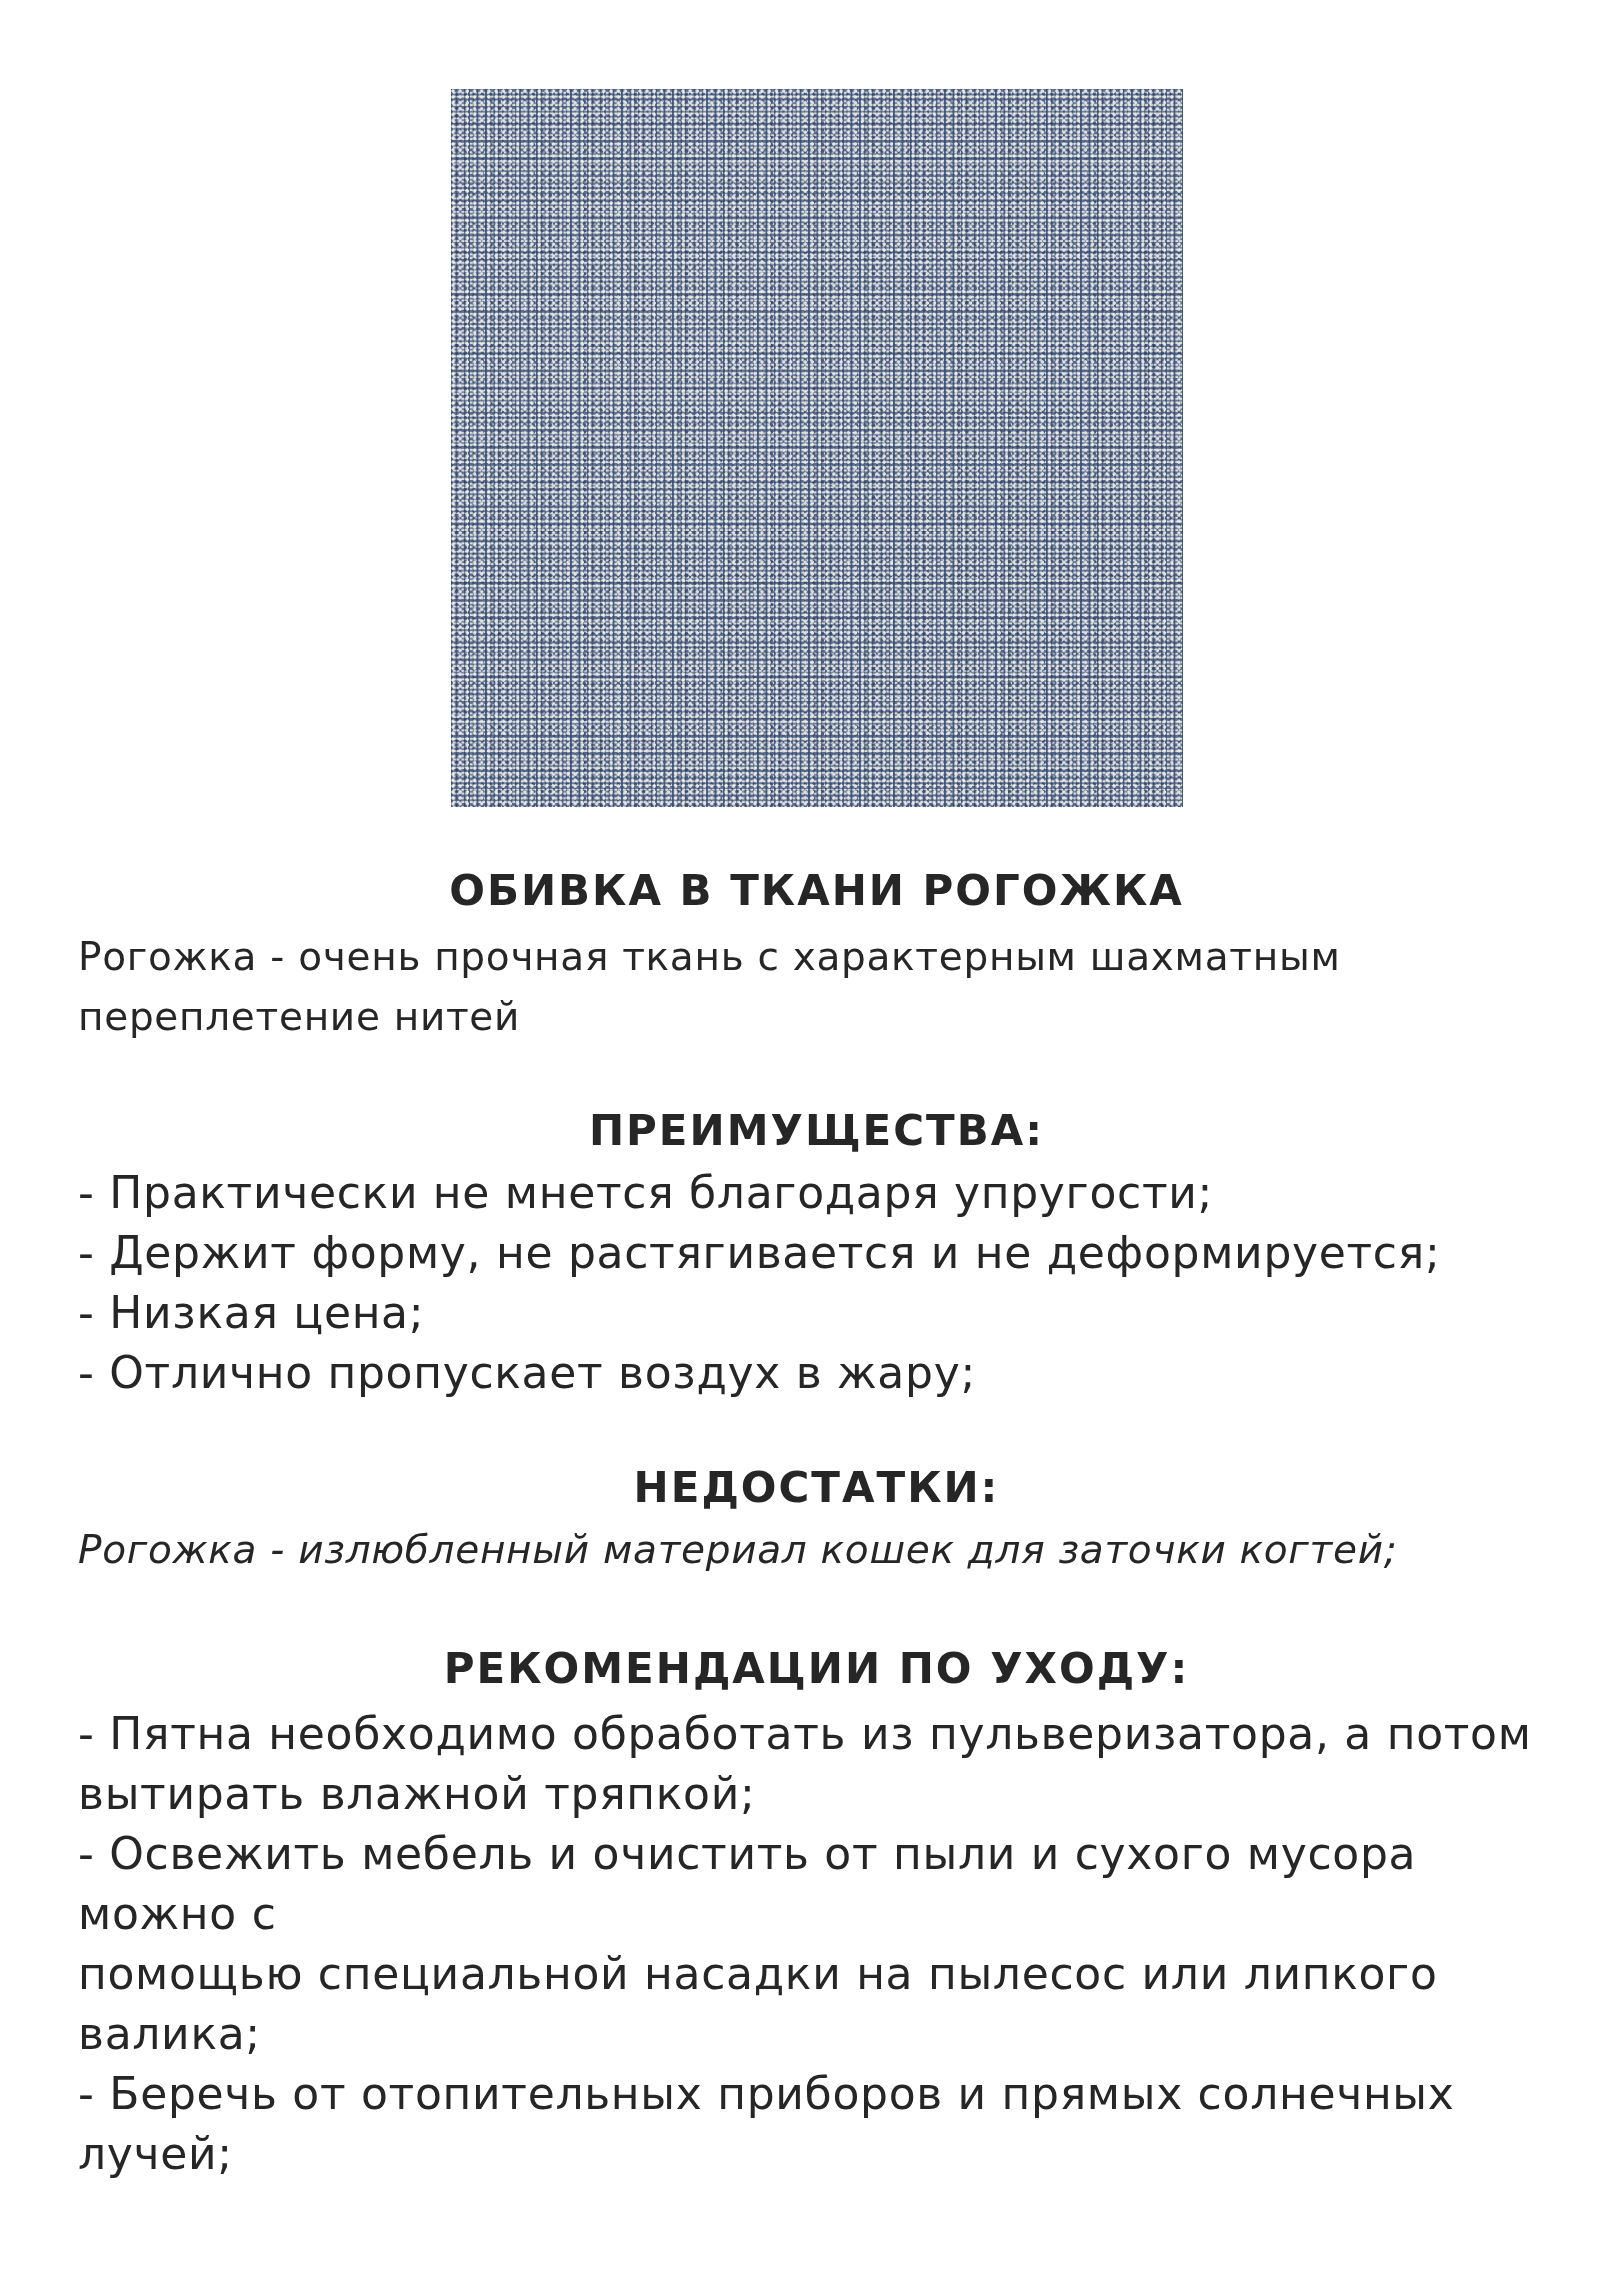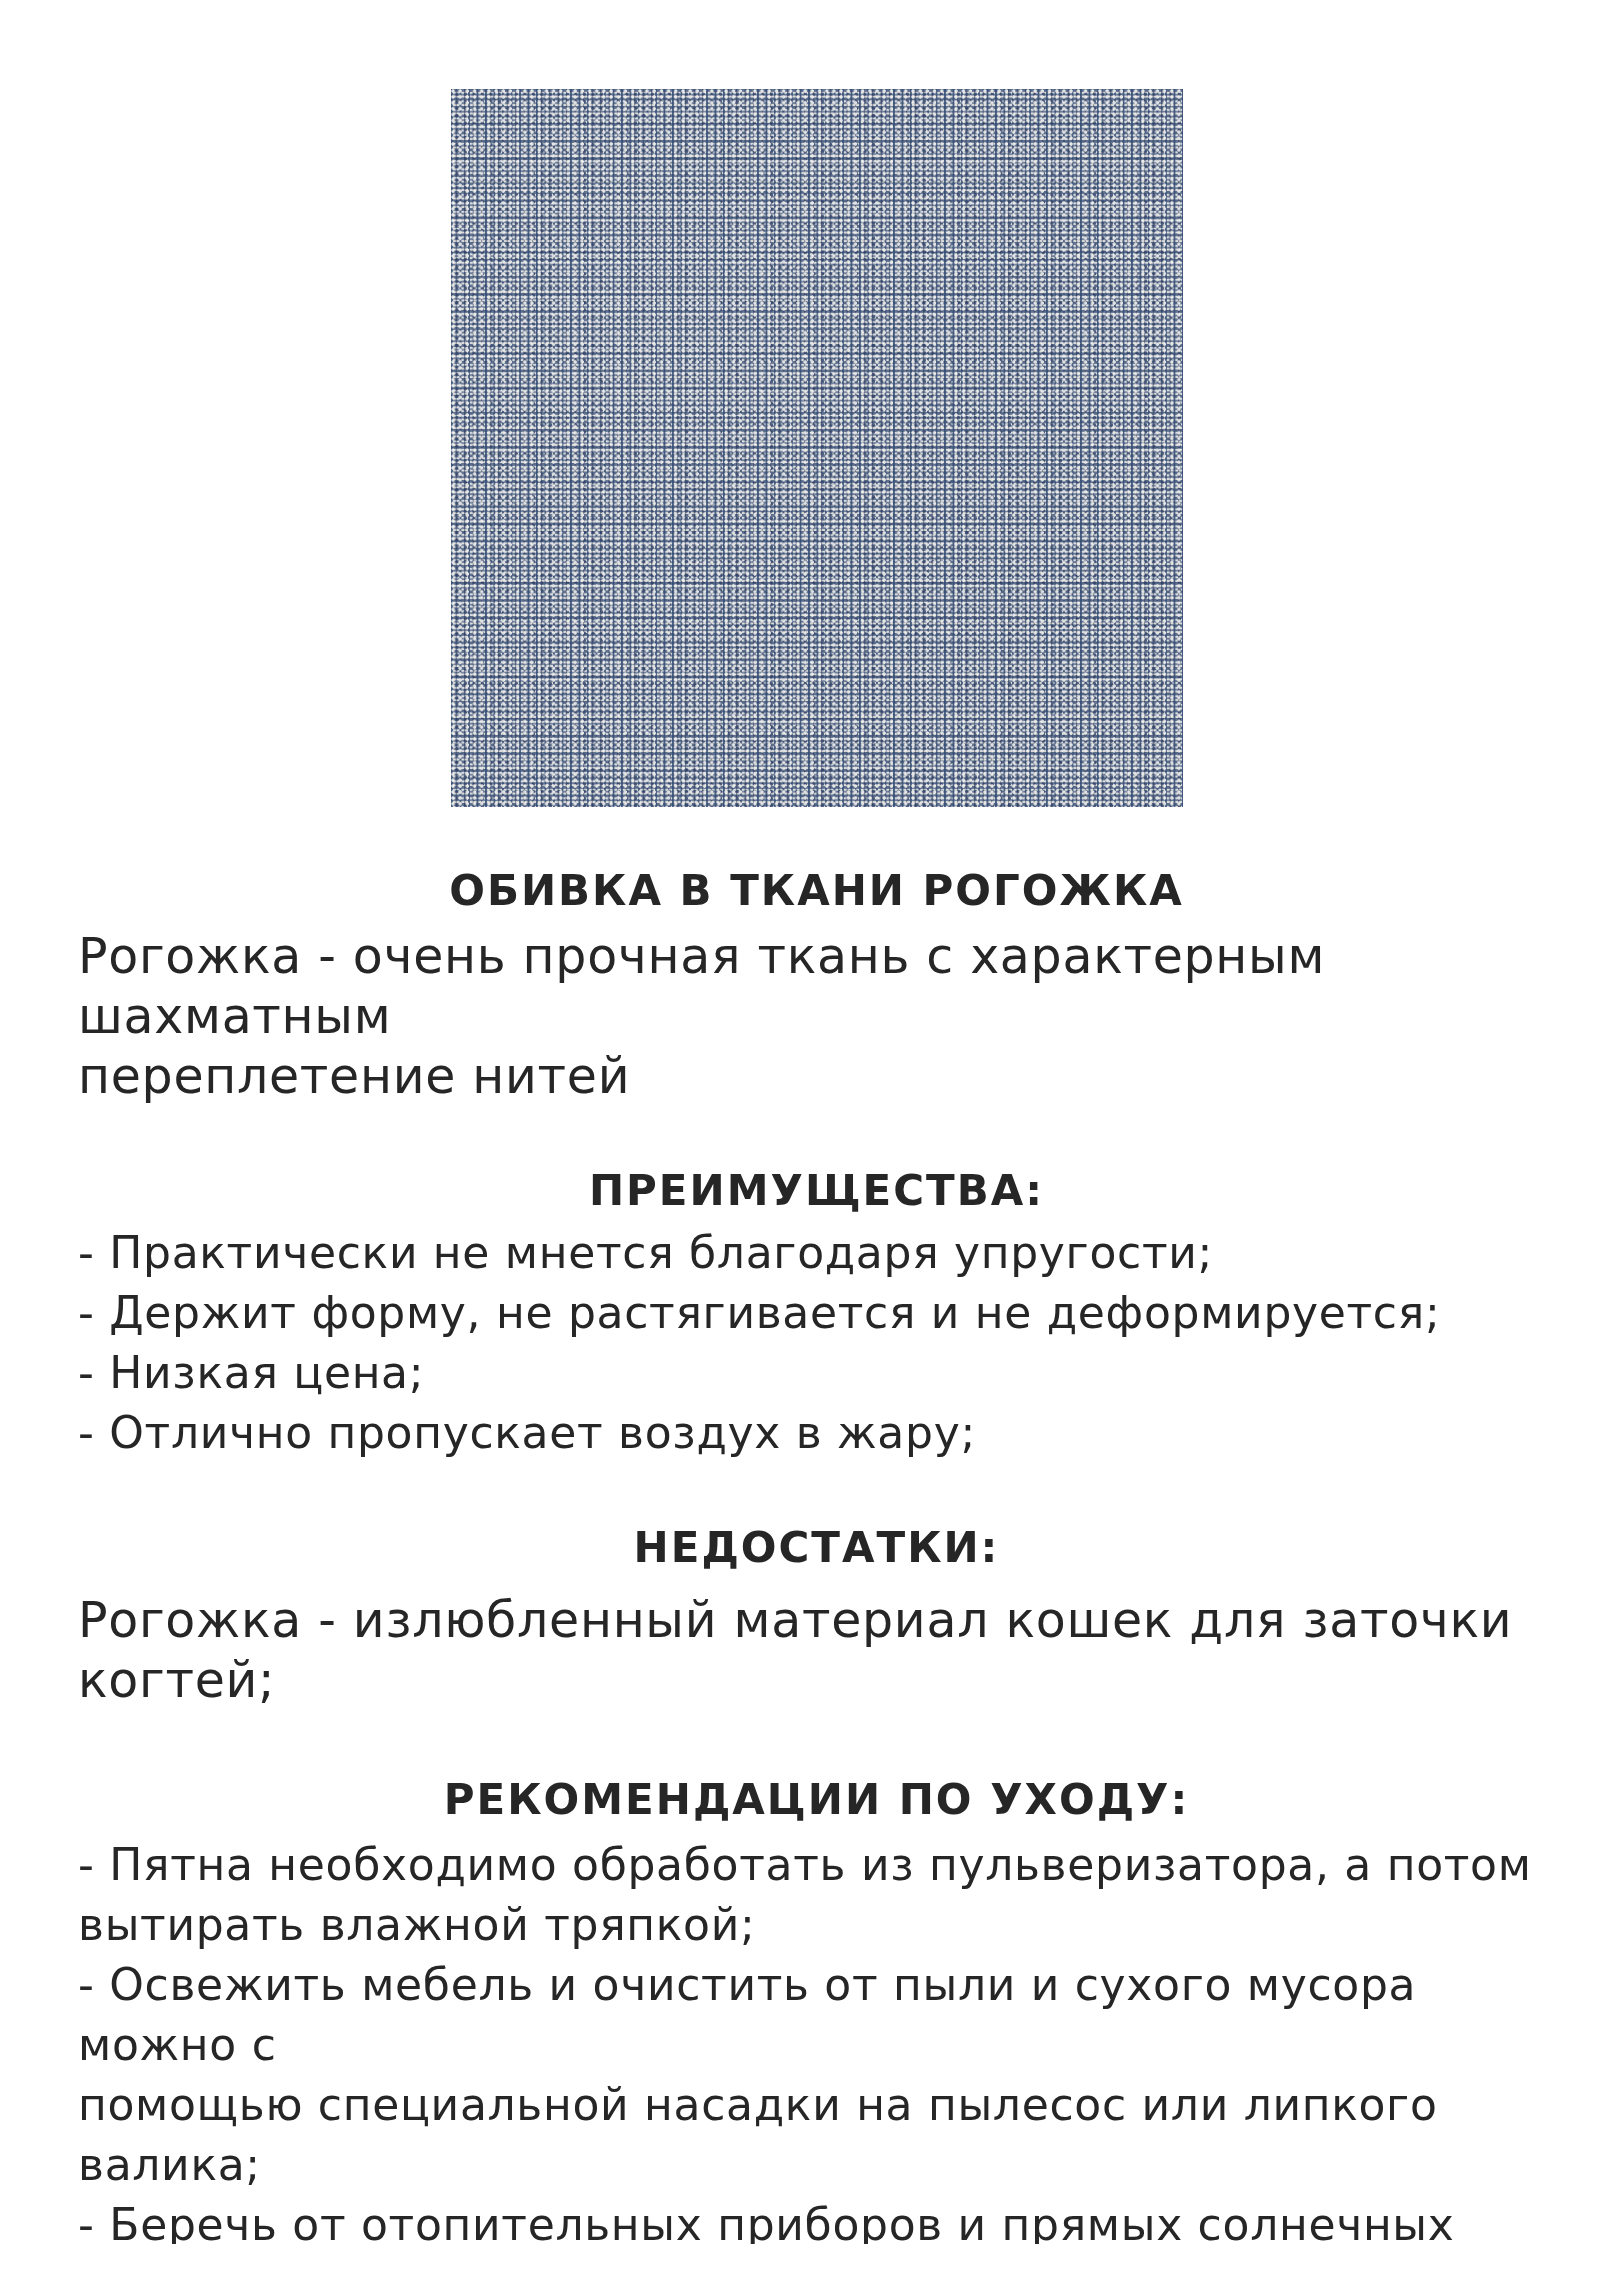--- a/index.html
+++ b/index.html
@@ -41,28 +41,28 @@
     letter-spacing: 2px;
     text-align: center;
     white-space: nowrap;
   }
   .title        { margin-top: 53px; }
   .h-advantages { margin-top: 53px; }
   .h-disadvantages { margin-top: 54px; }
   .h-care       { margin-top: 58px; }
   .bodytext {
     margin: 0;
-    font-size: 49px;
+    font-size: 39px;
     line-height: 60px;
     letter-spacing: 0.7px;
     white-space: pre-line;
     text-align: left;
   }
   .intro       { margin-top: 5.2px; }
-  .dis-text    { margin-top: 12px; }
+  .dis-text    { margin-top: 1px; font-style: italic; }
   .list        { margin-top: 1.3px; }
   .care-list   { margin-top: 3.9px; }
   .list-item   {
     font-size: 44px;
     line-height: 60px;
     letter-spacing: 0.7px;
     white-space: pre-line;
   }
 </style>
 </head>

